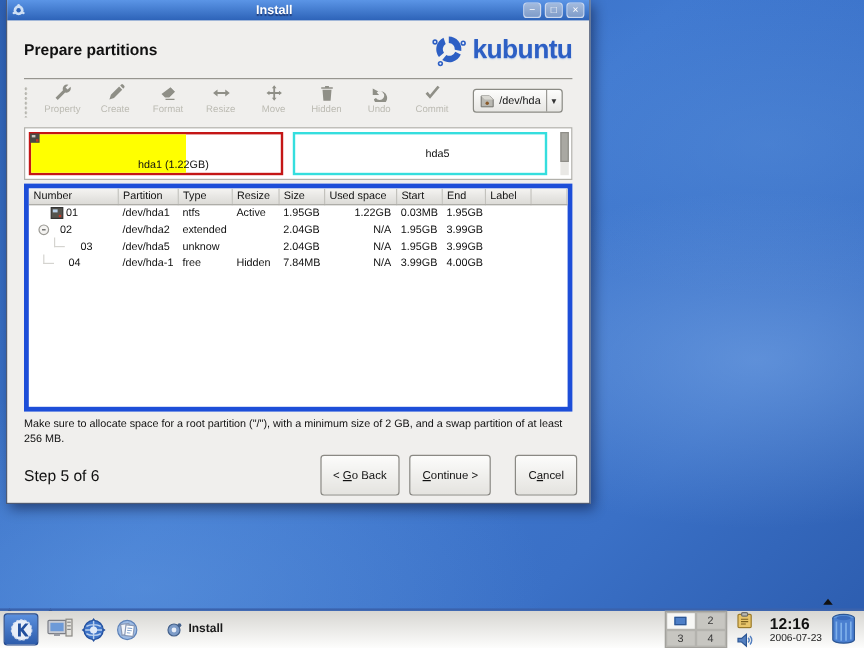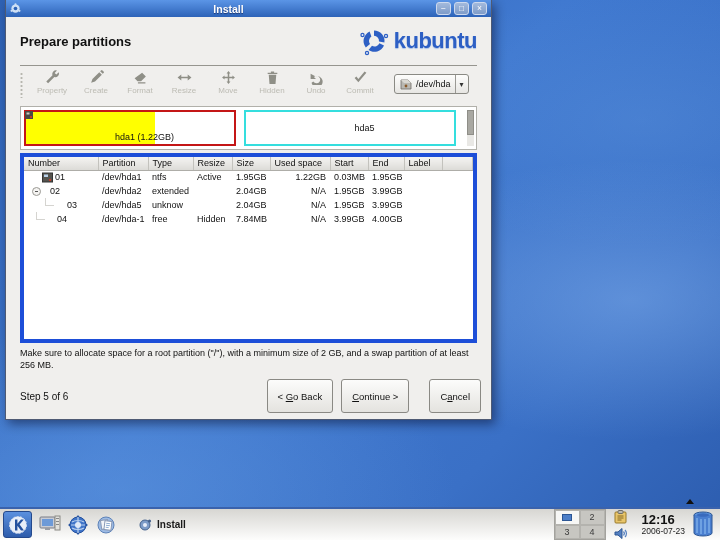--- a/index.html
+++ b/index.html
@@ -76,21 +76,21 @@
   .expander::after { content:""; position:absolute; left:2px; right:2px; top:3.5px; height:1px; background:#555; }
   .slot { display:inline-block; width:13px; min-width:13px; }
   .slot-sm { display:inline-block; width:4px; min-width:4px; }
   .treeL { display:inline-block; width:9px; height:9px; min-width:9px;
     border-left:1px solid #d5d4d0; border-bottom:1px solid #d5d4d0; margin:-4px 3px 3px 4px; }
   .rowico { margin:0 2px 0 1px; }
 
   .note { margin-top:5px; font-size:9px; line-height:1.3; color:#111; width:462px; }
 
   .footer { position:absolute; left:14px; right:10px; bottom:7px; display:flex; align-items:center; }
-  .step { flex:1; font-size:10px; color:#111; }
+  .step { flex:1; font-size:13px; color:#111; }
   .btn { height:34px; padding:0 10px; margin-left:8px; font-size:9.5px; color:#111;
     background:linear-gradient(#fcfcfb,#e4e3df); border:1px solid #8a8984; border-radius:3px;
     font-family:inherit; }
   .btn.cancel { margin-left:20px; }
 
   
   .taskbar { position:absolute; left:0; right:0; bottom:0; height:33px;
     background:linear-gradient(#d7d6d2,#fdfdfc); border-top:2px solid #3a62ac;
     display:flex; align-items:center; padding:0 3px; }
   .kbtn { width:29px; height:27px; border-radius:3px; margin-right:4px;

